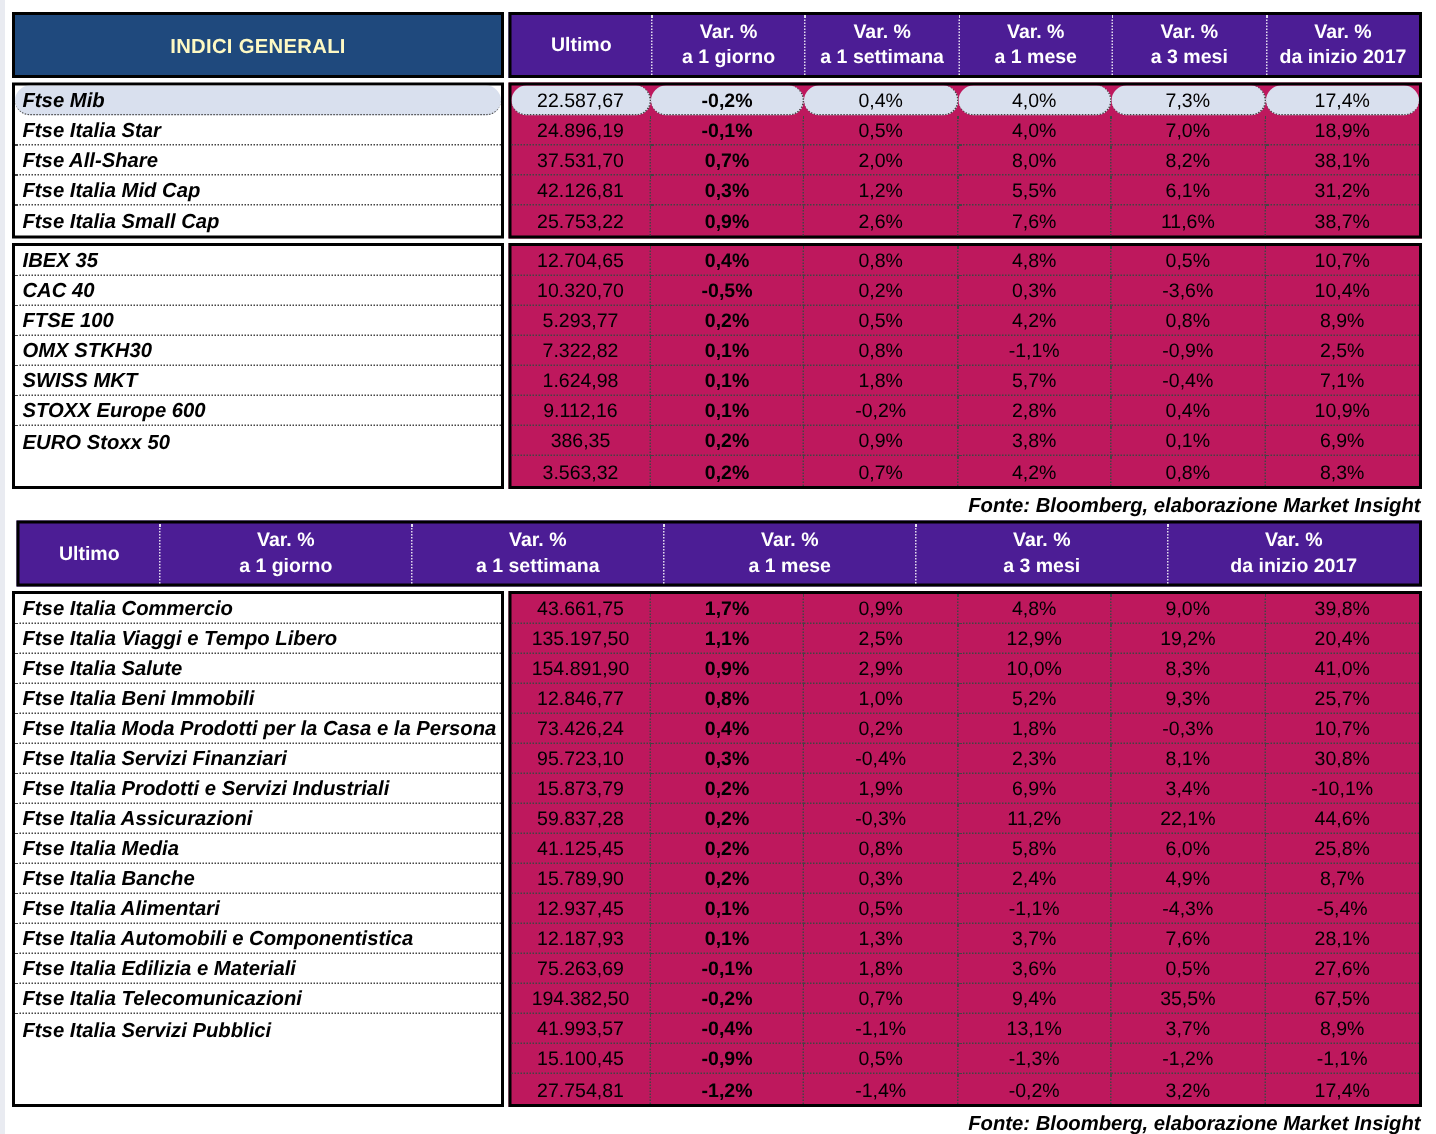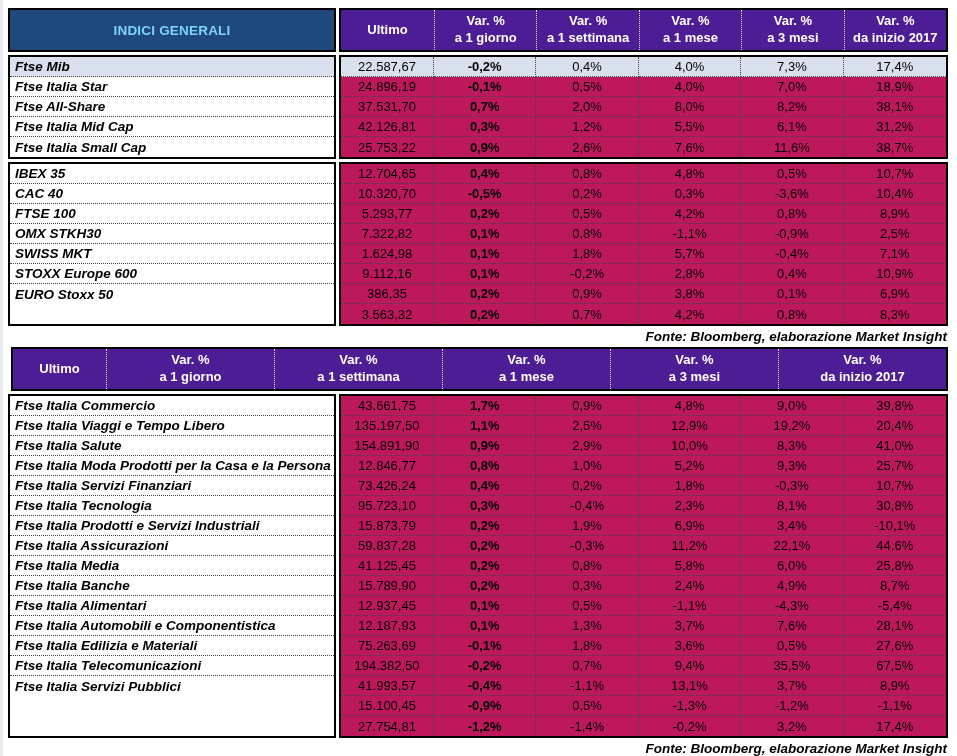--- a/index.html
+++ b/index.html
@@ -4,21 +4,21 @@
 <style>
   * { box-sizing: border-box; margin: 0; padding: 0; }
   html,body { width: 957px; height: 756px; background: #fff; overflow: hidden;
     font-family: "Liberation Sans", "DejaVu Sans", sans-serif; color: #000; }
   .edge-strip { position: fixed; left: 0; top: 0; width: 3px; height: 100%; background: #E9EBF1; }
   .page { width: 948px; padding: 8px 0 0 8px; }
 
   
   .hrow { display: flex; height: 44px; }
   .title-box { width: 328px; background: #1F497D; border: 2px solid #000;
-    color: #7dd3fc; font-weight: bold; font-size: 13.5px;
+    color: #fef9c3; font-weight: bold; font-size: 13.5px;
     display: flex; align-items: center; justify-content: center; letter-spacing: .2px; }
   .head-box { flex: 1; margin-left: 3px; background: #4c1d95; border: 2px solid #000;
     display: grid; grid-template-columns: 93px repeat(5, 1fr); }
   .hcol { display: flex; flex-direction: column; align-items: center; justify-content: center;
     color: #fff; font-weight: bold; font-size: 13px; line-height: 1.3; }
   .hcol + .hcol { border-left: 1px dotted rgba(255,255,255,.85); }
 
   
   .block { display: flex; margin-top: 3px; }
   .names-box { width: 328px; border: 2px solid #000; background: #fff; }
@@ -26,21 +26,21 @@
     font-weight: bold; font-style: italic; font-size: 13.5px;
     border-bottom: 1px dotted #444; white-space: nowrap; overflow: hidden; }
   .name-cell.last { border-bottom: none; }
   .data-box { flex: 1; margin-left: 3px; border: 2px solid #000000; background: #be185d;
     display: grid; grid-template-columns: 93px repeat(5, 1fr); grid-auto-rows: 20px; }
   .cell { display: flex; align-items: center; justify-content: center; font-size: 13px;
     border-bottom: 1px dotted #444; border-right: 1px dotted #444; }
   .cell.lastcol { border-right: none; }
   .cell.last { border-bottom: none; }
   .cell.boldcol { font-weight: bold; }
-  .hl { background: #D9E0EE; }
+  .hl { background: #D9E0EE; border-radius: 10px; }
 
   .source { text-align: right; font-weight: bold; font-style: italic;
     font-size: 13.5px; height: 18px; line-height: 18px; margin: 2px 1px 1px 0; }
 </style>
 </head>
 <body>
 
 <div class="edge-strip"></div>
 
 <div class="page">
@@ -204,23 +204,23 @@
           <span>da inizio 2017</span>
         </div>
       </div>
     </div>
     <div id="t1body">
         <div class="block">
           <div class="names-box">
             <div class="name-cell">Ftse Italia Commercio</div>
             <div class="name-cell">Ftse Italia Viaggi e Tempo Libero</div>
             <div class="name-cell">Ftse Italia Salute</div>
+            <div class="name-cell">Ftse Italia Beni Immobili</div>
             <div class="name-cell">Ftse Italia Moda Prodotti per la Casa e la Persona</div>
             <div class="name-cell">Ftse Italia Servizi Finanziari</div>
-            <div class="name-cell">Ftse Italia Tecnologia</div>
             <div class="name-cell">Ftse Italia Prodotti e Servizi Industriali</div>
             <div class="name-cell">Ftse Italia Assicurazioni</div>
             <div class="name-cell">Ftse Italia Media</div>
             <div class="name-cell">Ftse Italia Banche</div>
             <div class="name-cell">Ftse Italia Alimentari</div>
             <div class="name-cell">Ftse Italia Automobili e Componentistica</div>
             <div class="name-cell">Ftse Italia Edilizia e Materiali</div>
             <div class="name-cell">Ftse Italia Telecomunicazioni</div>
             <div class="name-cell last">Ftse Italia Servizi Pubblici</div>
           </div>

